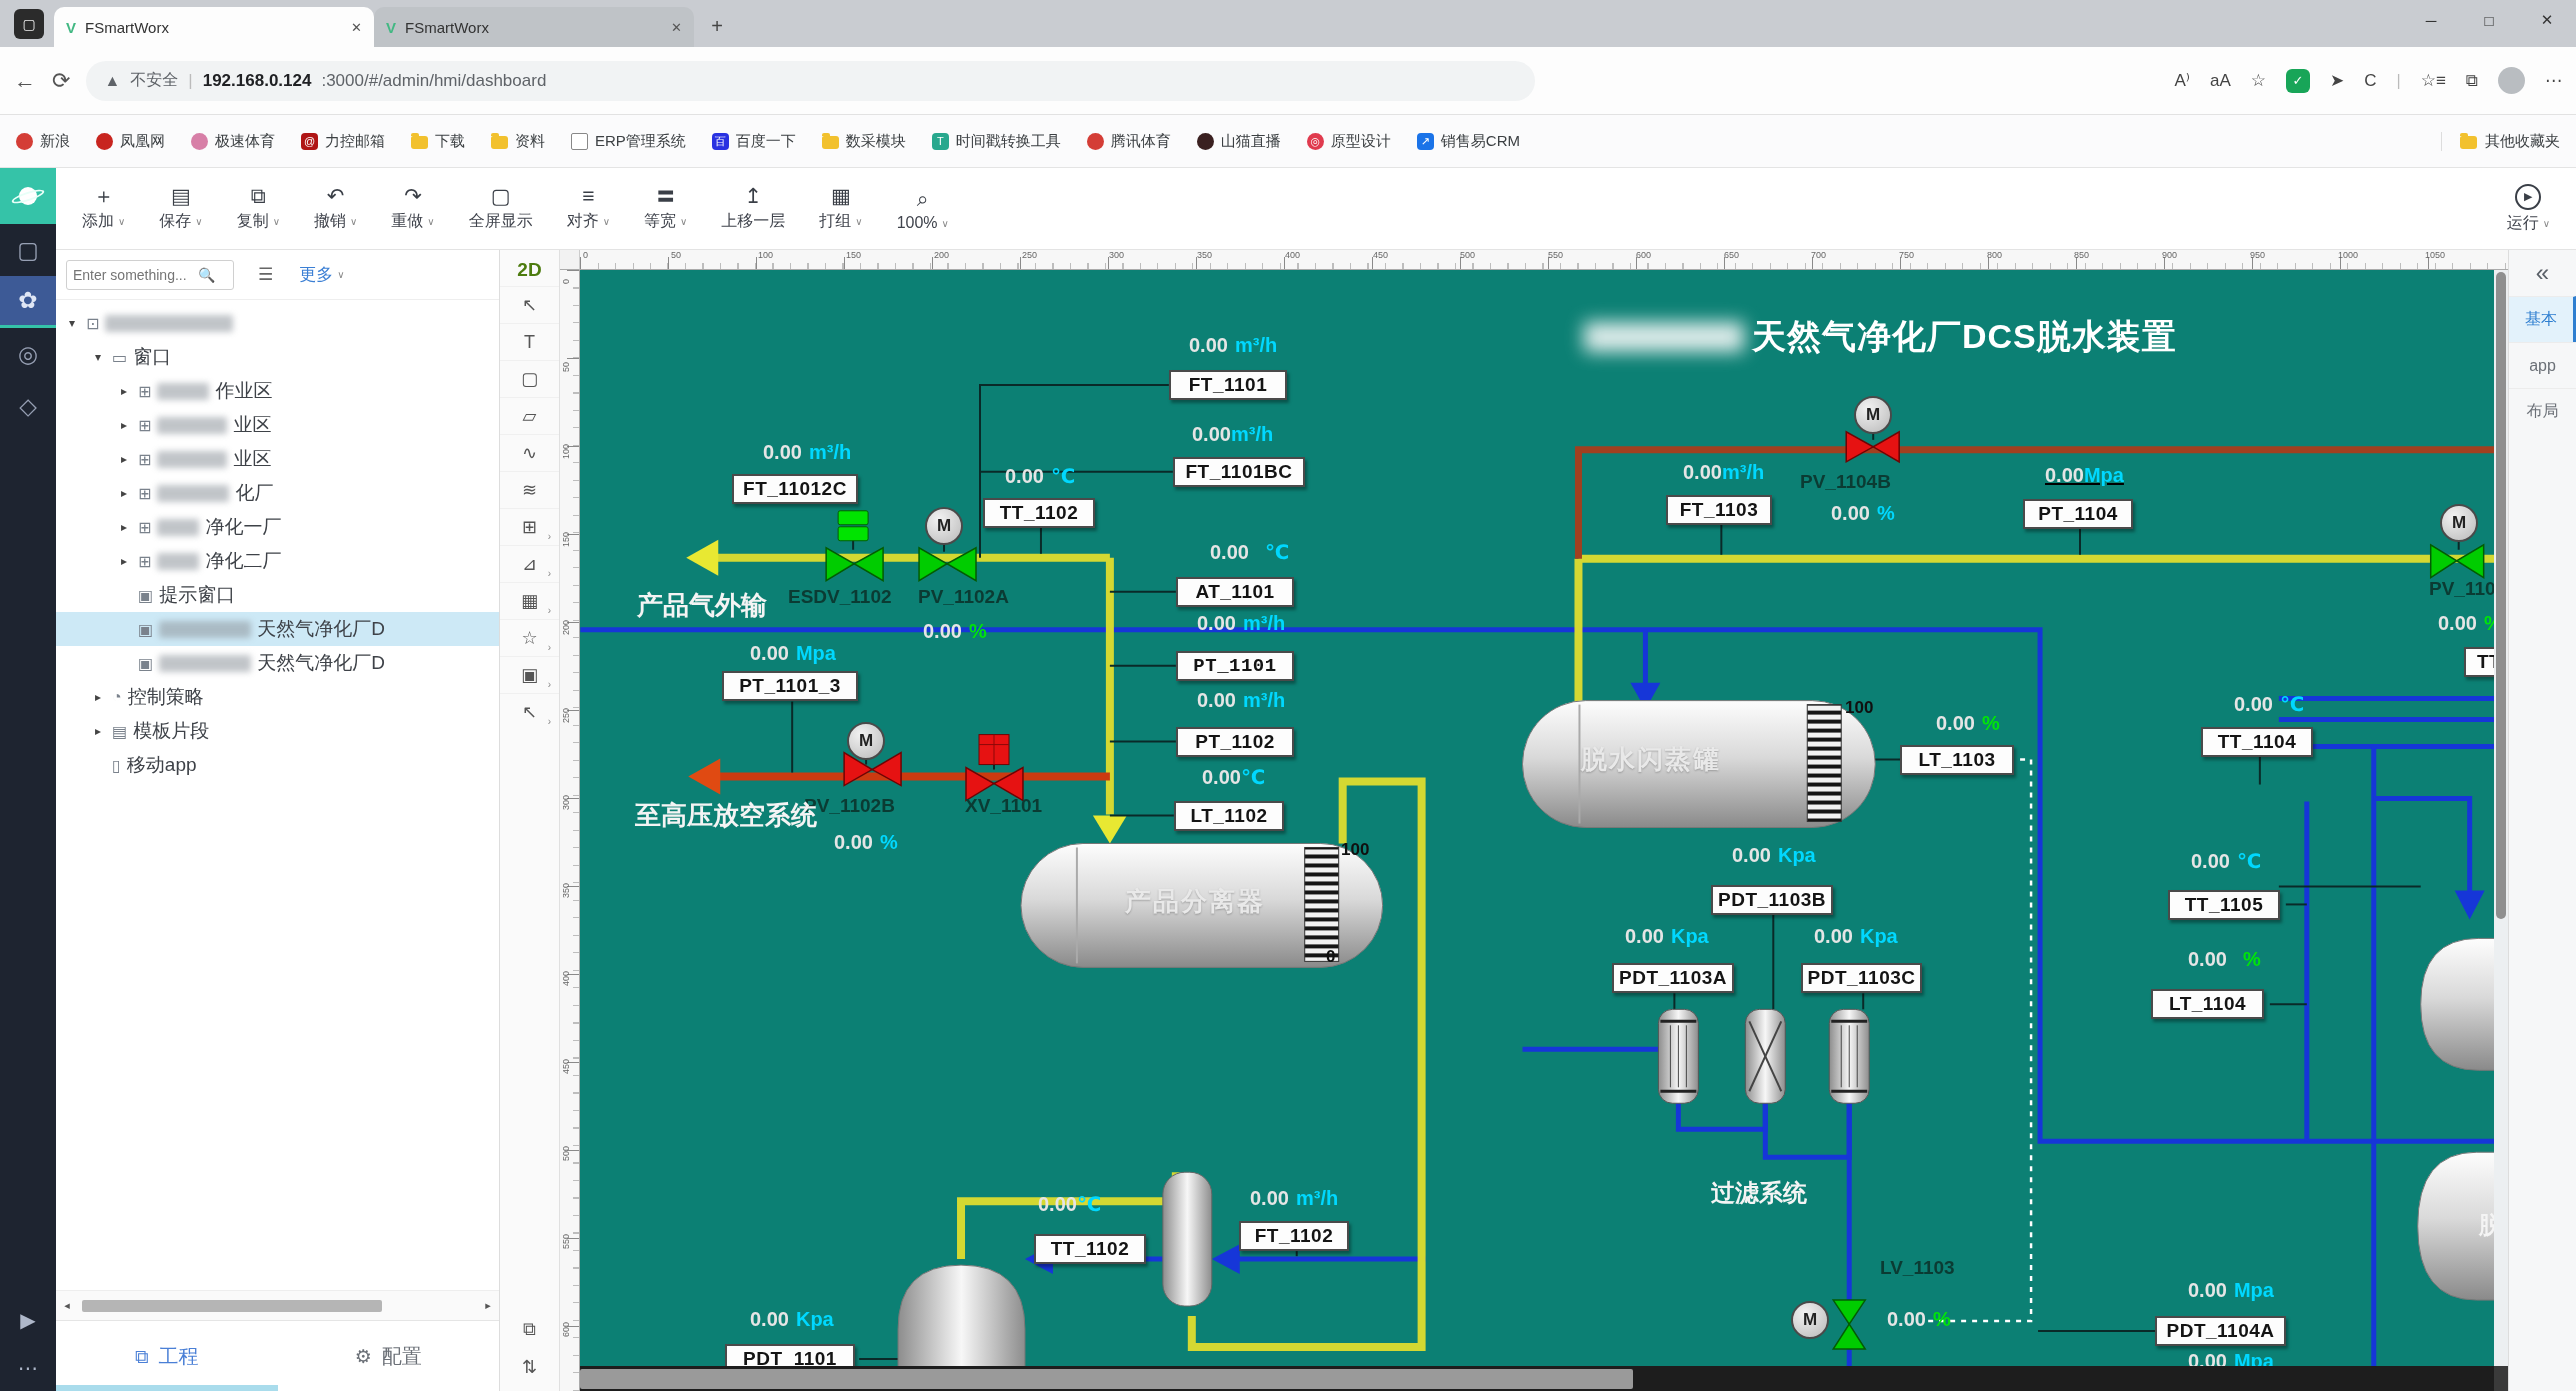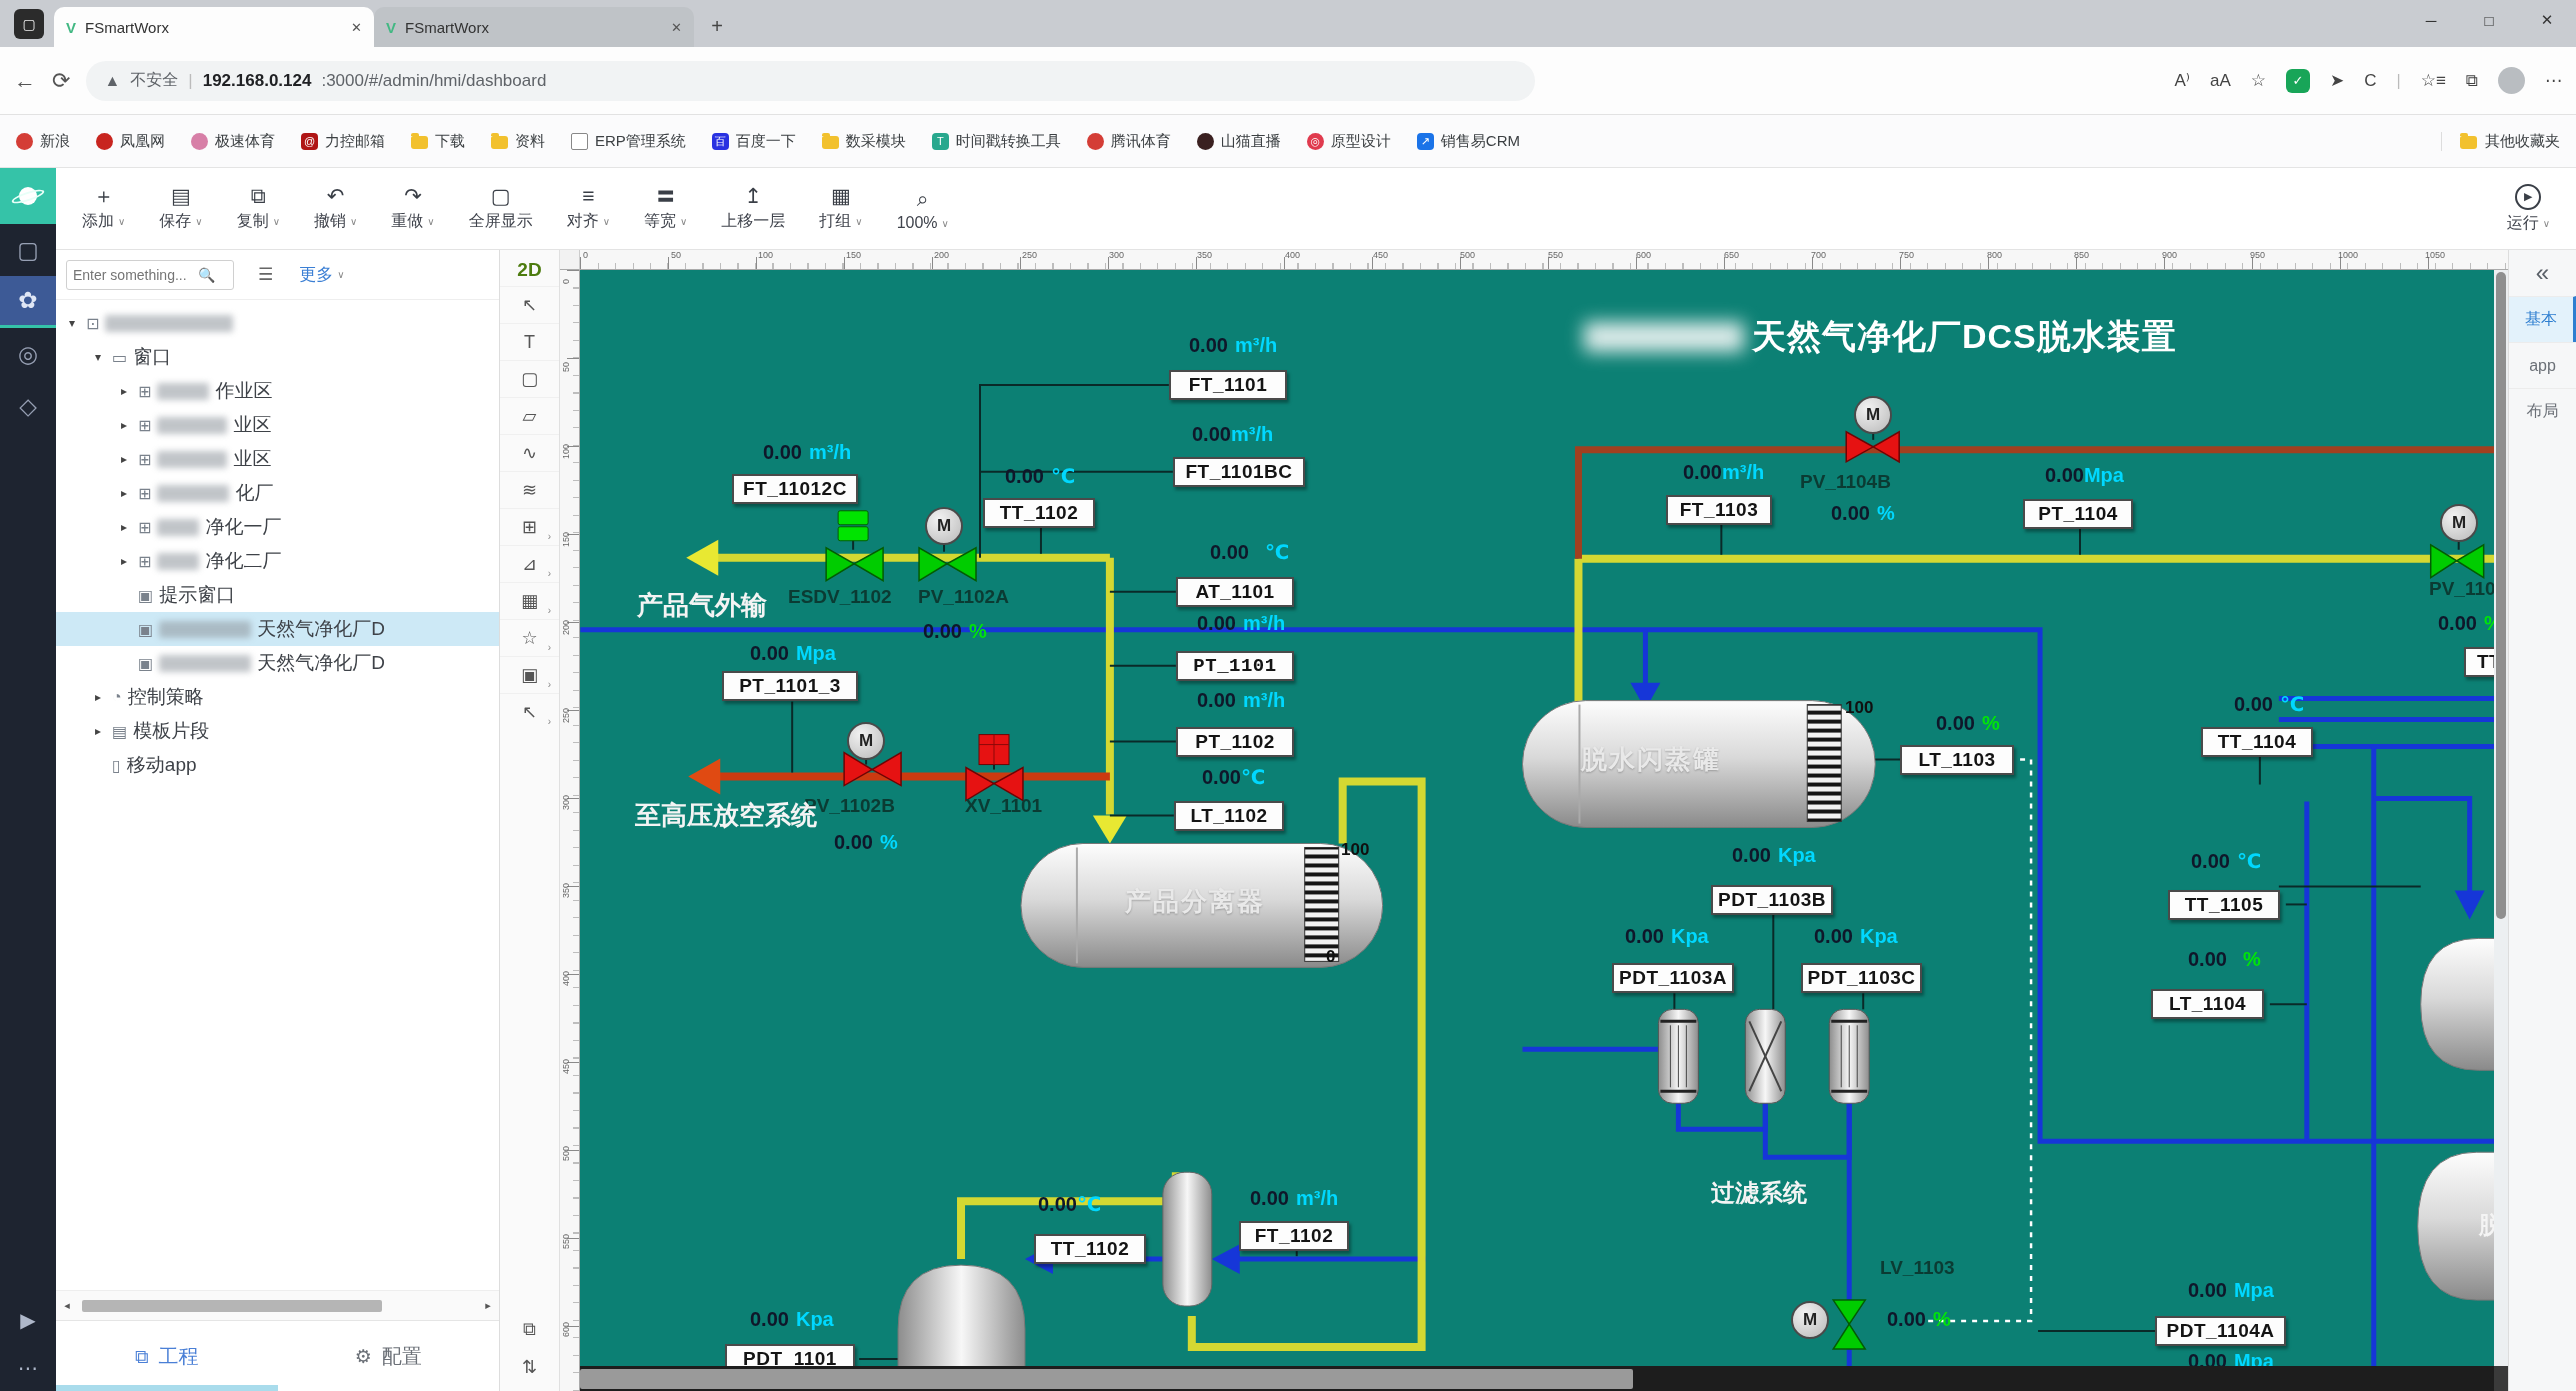--- a/index.html
+++ b/index.html
@@ -99,21 +99,21 @@
     background-image:repeating-linear-gradient(to bottom,#8a8a8a 0 1px,transparent 1px 88px),repeating-linear-gradient(to bottom,#bdbdbd 0 1px,transparent 1px 17.5px);
     background-size:12px 100%,6px 100%;background-position:top right;background-repeat:repeat-y;}
   .vnum{position:absolute;left:1px;font-size:9px;color:#666;transform:rotate(-90deg);transform-origin:left top;}
   .canvas{position:relative;background:#0c8074;overflow:hidden;}
   .canvas svg{position:absolute;left:0;top:0;}
   .hmi-title{position:absolute;left:1004px;top:44px;display:flex;align-items:center;gap:8px;z-index:3;}
   .blurblock{display:inline-block;width:160px;height:30px;background:rgba(250,250,250,.88);border-radius:3px;filter:blur(9px);}
   .hmi-title span.tt{font-size:34px;font-weight:bold;color:#fff;letter-spacing:1px;}
   .tag{position:absolute;height:30px;background:#fdfdfd;border:2px solid #4a4a4a;box-shadow:2px 3px 3px rgba(0,0,0,.35);color:#141414;font-weight:bold;font-size:19px;text-align:center;line-height:26px;z-index:3;letter-spacing:0.5px;}
   .val{position:absolute;font-weight:bold;font-size:20px;z-index:3;white-space:nowrap;}
-  .val .num{color:#0f172a;}
+  .val .num{color:#e5e5e5;}
   .val .unit.c{color:#00d8ff;}
   .val .unit.g{color:#00e40a;}
   .dlab{position:absolute;color:#0b3b33;font-weight:bold;font-size:19px;z-index:3;white-space:nowrap;}
   .ctext{position:absolute;color:#f4f4f4;font-weight:bold;z-index:3;white-space:nowrap;}
   .motor{position:absolute;width:38px;height:38px;border-radius:50%;background:radial-gradient(circle at 35% 30%,#f2f2f2,#b9b9b9);border:2px solid #4a4a4a;color:#222;font-weight:bold;font-size:17px;display:flex;align-items:center;justify-content:center;z-index:3;}
   .vlabel{position:absolute;color:#e9e9e9;font-weight:bold;font-size:26px;z-index:3;letter-spacing:2px;text-shadow:0 1px 2px rgba(0,0,0,.25);}
   .gnum{position:absolute;color:#101010;font-weight:bold;font-size:17px;z-index:3;}
   .vscroll{position:absolute;right:0;top:0;bottom:26px;width:14px;background:#eceff1;z-index:6;}
   .vthumb{position:absolute;left:2px;top:2px;width:10px;height:647px;background:#8f8f8f;border-radius:5px;}
   .bscroll{position:absolute;left:0;right:14px;bottom:0;height:26px;background:#1d1d1d;z-index:6;}
@@ -757,21 +757,21 @@
             <div class="val" style="left: 425px; top: 194px;"><span class="num">0.00</span><span class="unit c" style="margin-left: 7px;">℃</span></div>
             <div class="val" style="left: 630px; top: 270px;"><span class="num">0.00</span><span class="unit c" style="margin-left: 16px;">℃</span></div>
             <div class="val" style="left: 617px; top: 342px;"><span class="num">0.00</span><span class="unit c" style="margin-left: 7px;">m³/h</span></div>
             <div class="val" style="left: 617px; top: 419px;"><span class="num">0.00</span><span class="unit c" style="margin-left: 7px;">m³/h</span></div>
             <div class="val" style="left: 622px; top: 495px;"><span class="num">0.00</span><span class="unit c" style="margin-left: 0px;">℃</span></div>
             <div class="val" style="left: 170px; top: 372px;"><span class="num">0.00</span><span class="unit c" style="margin-left: 7px;">Mpa</span></div>
             <div class="val" style="left: 343px; top: 350px;"><span class="num">0.00</span><span class="unit g" style="margin-left: 7px;">%</span></div>
             <div class="val" style="left: 254px; top: 561px;"><span class="num">0.00</span><span class="unit c" style="margin-left: 7px;">%</span></div>
             <div class="val" style="left: 1103px; top: 191px;"><span class="num">0.00</span><span class="unit c" style="margin-left: 0px;">m³/h</span></div>
             <div class="val" style="left: 1251px; top: 232px;"><span class="num">0.00</span><span class="unit c" style="margin-left: 7px;">%</span></div>
-            <div class="val" style="left: 1465px; top: 194px;"><span class="num">0.00</span><span class="unit c" style="margin-left: 0px;">Mpa</span></div>
+            <div class="val" style="left: 1465px; top: 194px; text-decoration: underline;"><span class="num">0.00</span><span class="unit c" style="margin-left: 0px;">Mpa</span></div>
             <div class="val" style="left: 1356px; top: 442px;"><span class="num">0.00</span><span class="unit g" style="margin-left: 7px;">%</span></div>
             <div class="val" style="left: 1654px; top: 422px;"><span class="num">0.00</span><span class="unit c" style="margin-left: 7px;">℃</span></div>
             <div class="val" style="left: 1611px; top: 579px;"><span class="num">0.00</span><span class="unit c" style="margin-left: 7px;">℃</span></div>
             <div class="val" style="left: 1608px; top: 678px;"><span class="num">0.00</span><span class="unit g" style="margin-left: 16px;">%</span></div>
             <div class="val" style="left: 1152px; top: 574px;"><span class="num">0.00</span><span class="unit c" style="margin-left: 7px;">Kpa</span></div>
             <div class="val" style="left: 1045px; top: 655px;"><span class="num">0.00</span><span class="unit c" style="margin-left: 7px;">Kpa</span></div>
             <div class="val" style="left: 1234px; top: 655px;"><span class="num">0.00</span><span class="unit c" style="margin-left: 7px;">Kpa</span></div>
             <div class="val" style="left: 1307px; top: 1038px;"><span class="num">0.00</span><span class="unit g" style="margin-left: 7px;">%</span></div>
             <div class="val" style="left: 1608px; top: 1009px;"><span class="num">0.00</span><span class="unit c" style="margin-left: 7px;">Mpa</span></div>
             <div class="val" style="left: 1608px; top: 1080px;"><span class="num">0.00</span><span class="unit c" style="margin-left: 7px;">Mpa</span></div>

